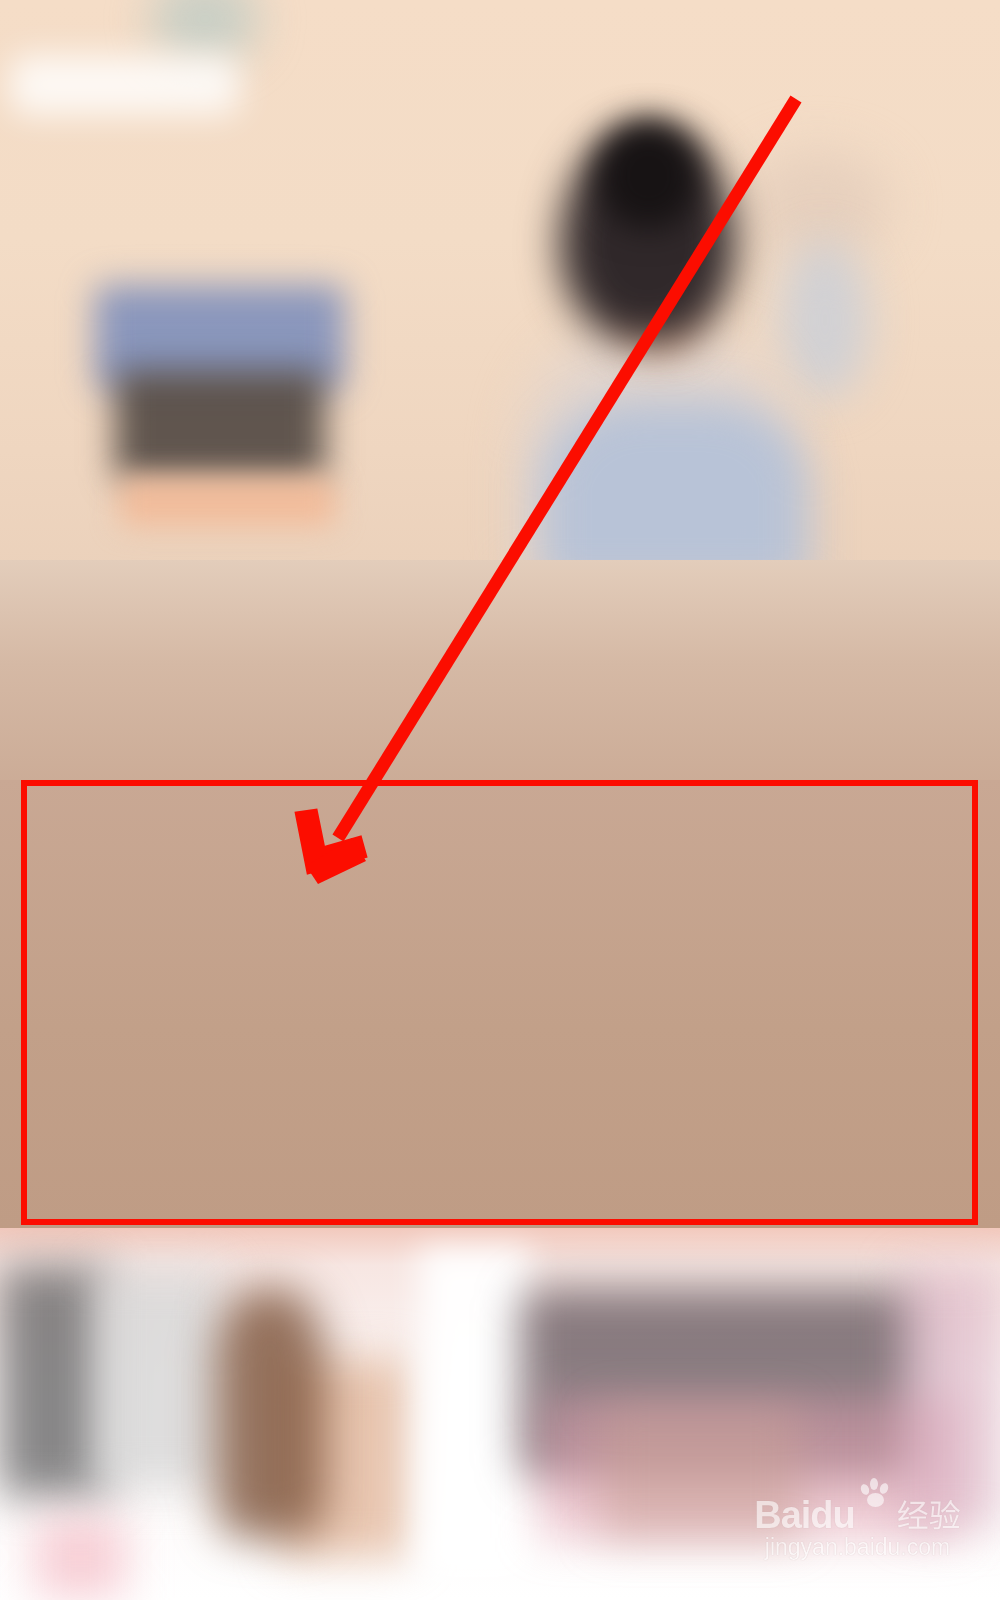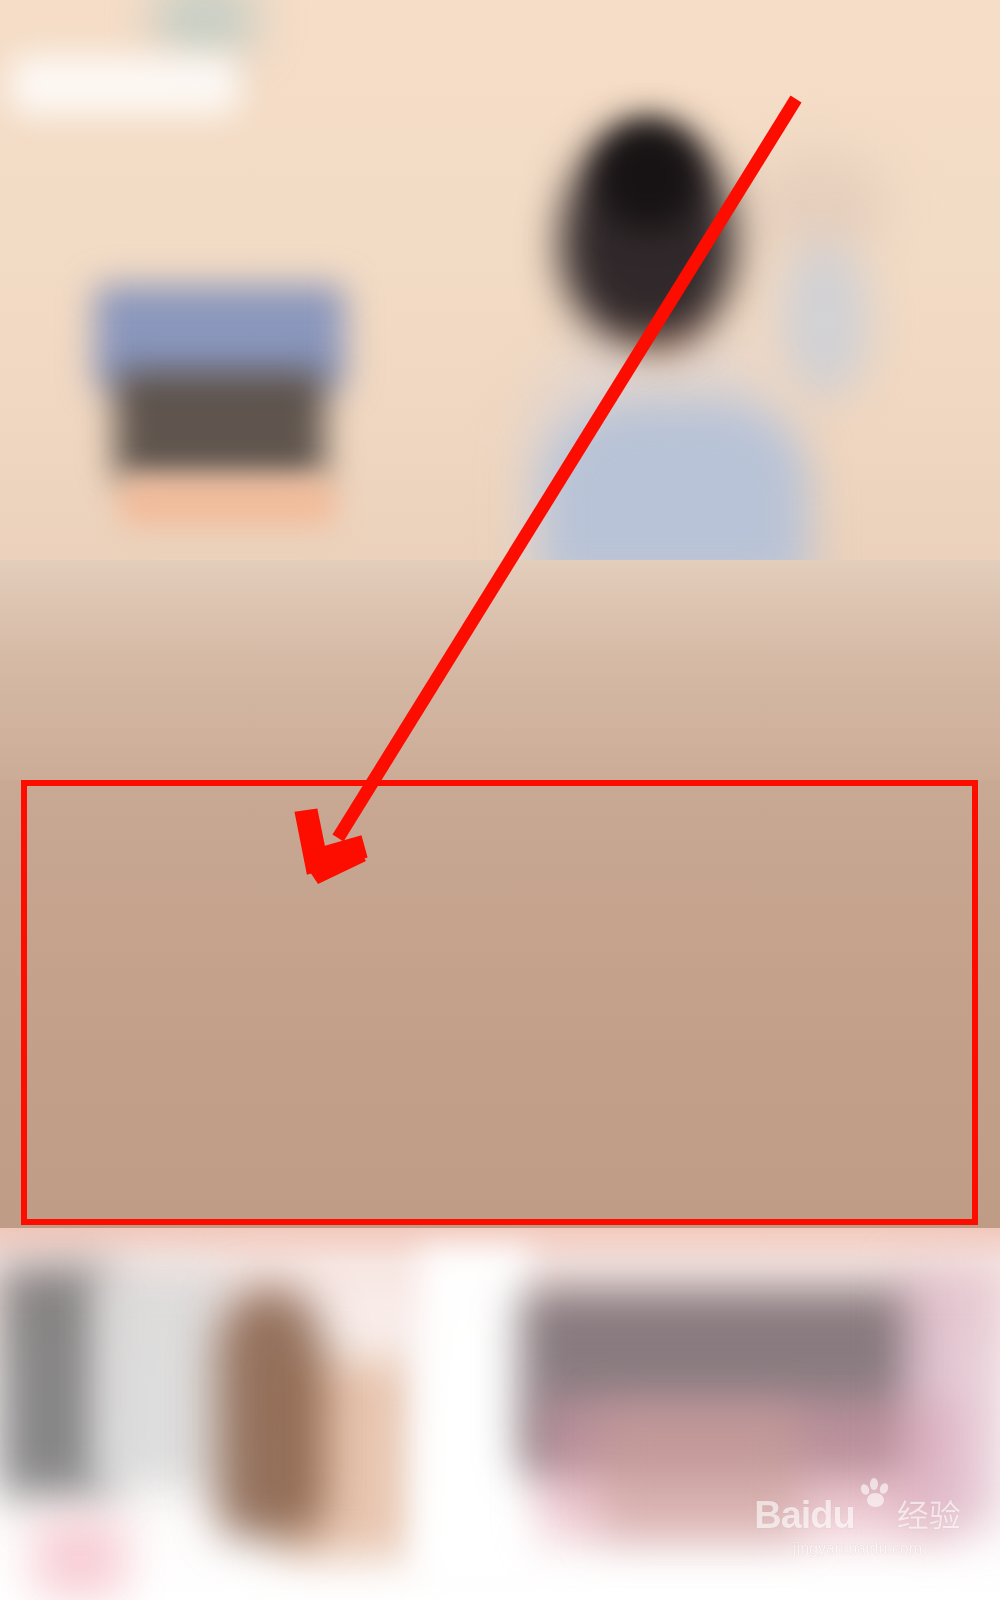--- a/index.html
+++ b/index.html
@@ -209,22 +209,21 @@
     line-height: 1;
   }
   .wm-cn {
     font-size: 32px;
     color: #ffffff;
     text-shadow: 0 0 1px rgba(180,150,150,0.9);
     line-height: 1;
     padding-bottom: 2px;
   }
   .wm-url {
-    margin-top: 6px;
-    font-size: 16px;
+    font-size: 23px;
     color: #ffffff;
     text-shadow: 0 0 1px rgba(180,150,150,0.9);
   }
   .paw {
     position: relative;
     width: 34px; height: 30px;
     margin-bottom: 26px;
   }
   .paw i {
     position: absolute;

